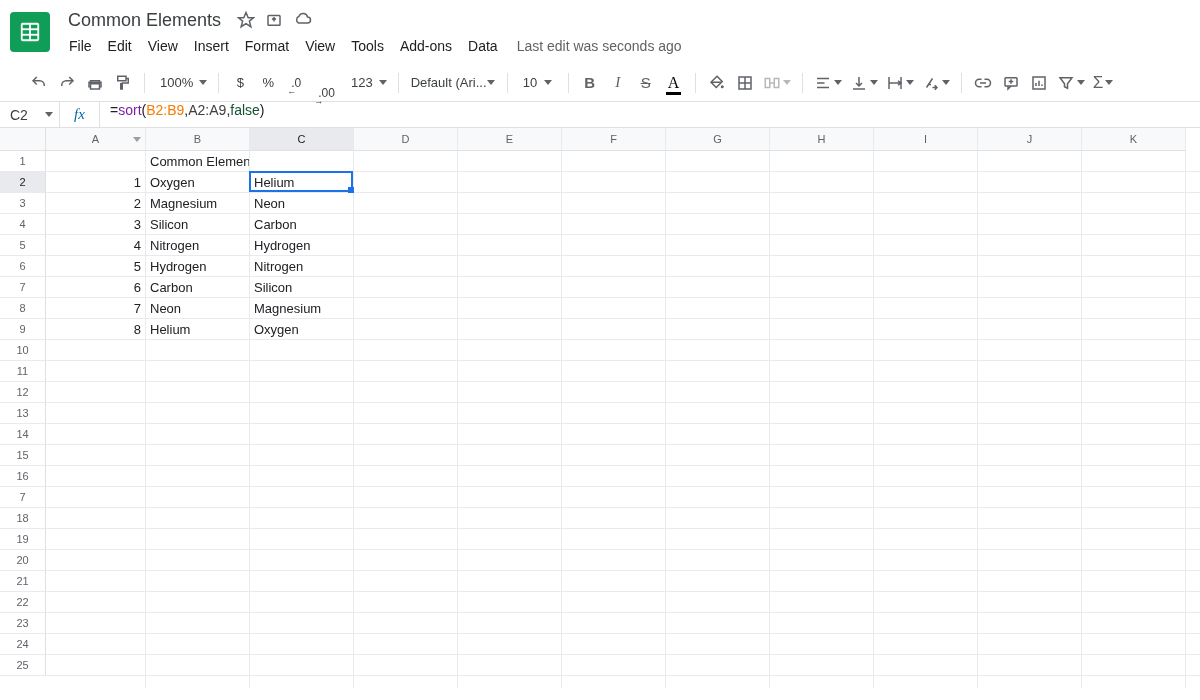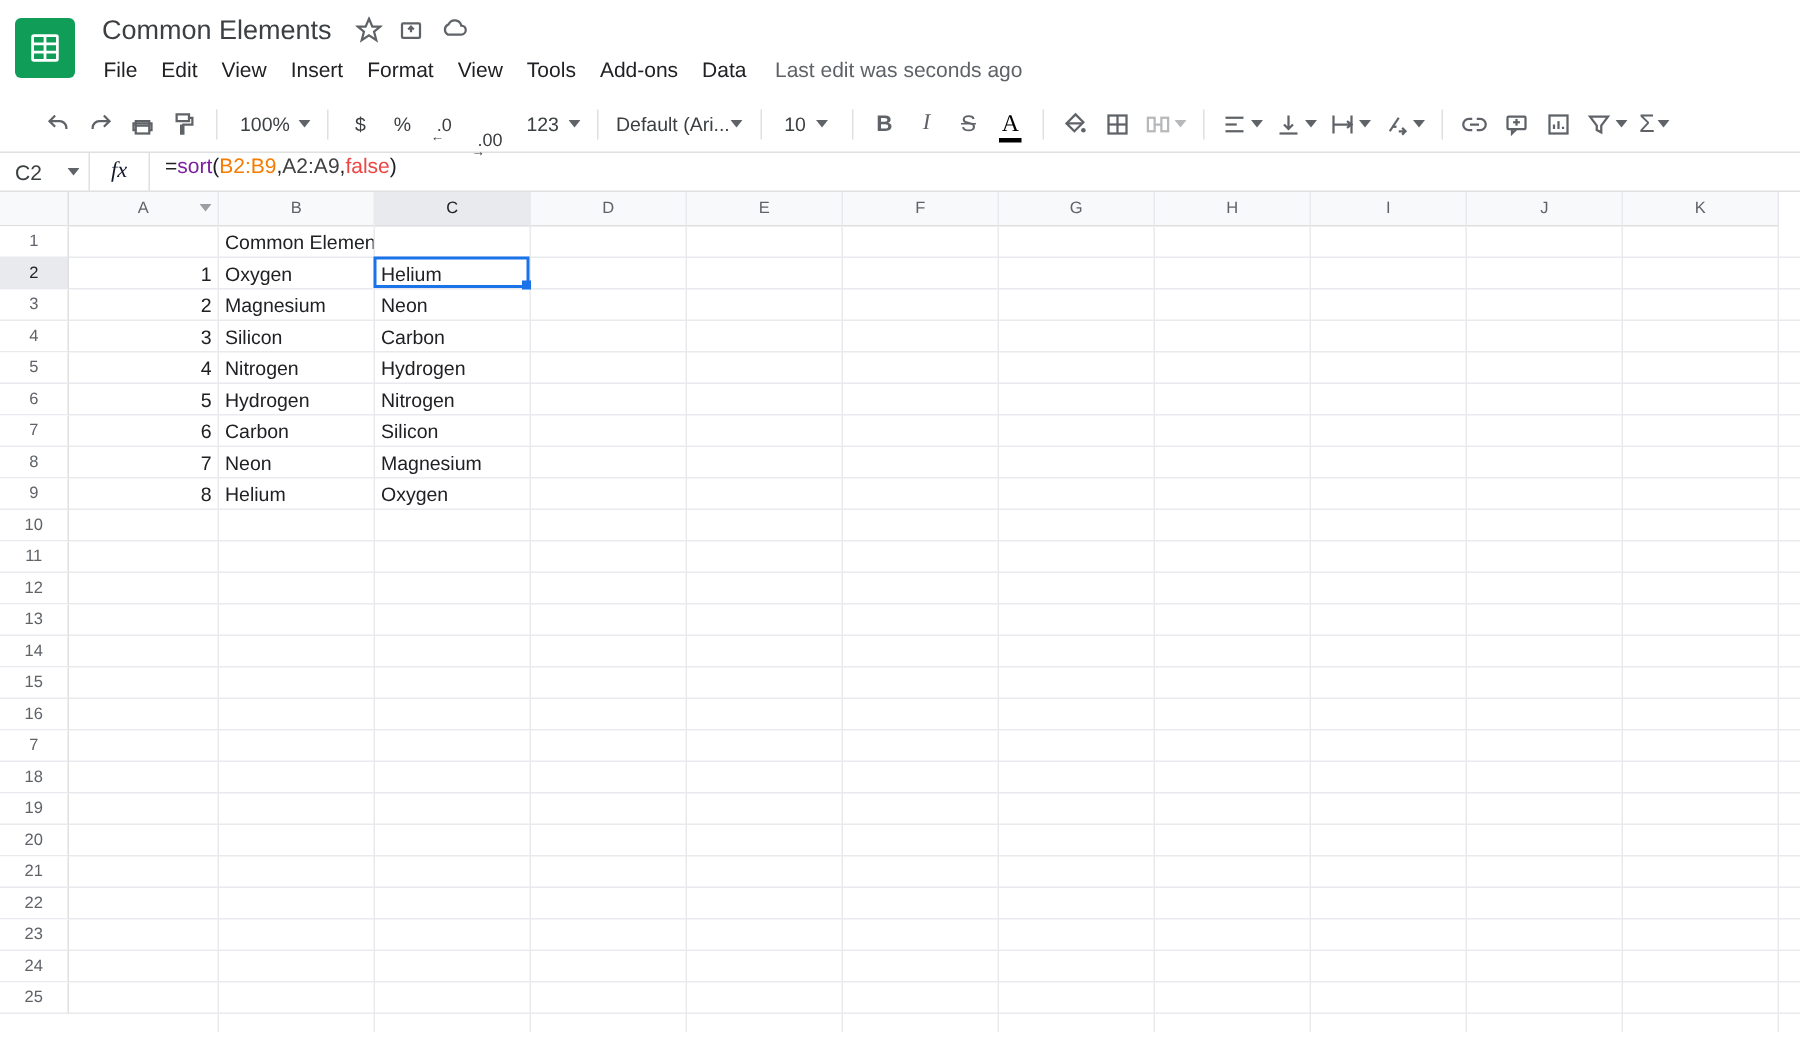--- a/index.html
+++ b/index.html
@@ -37,27 +37,27 @@
   .font-dd { width: 92px; display:flex; align-items:center; justify-content:space-between; color:#3c4043; padding:0 4px;}
   .size-dd { width: 44px; display:flex; align-items:center; justify-content:center; color:#3c4043; }
   .color-A { font-family: "Times New Roman", serif; font-size:16px; color:#000; position:relative;}
   .color-A::after{ content:""; position:absolute; left:-2px; right:-2px; bottom:-3px; height:3px; background:#000;}
   
   .fx-row { display:flex; height: 26px; border-bottom: 1px solid #e0e0e0; }
   .name-box {
     width: 60px; height: 100%; display:flex; align-items:center; justify-content:space-between;
     padding: 0 6px 0 10px; border-right: 1px solid #e0e0e0; color:#3c4043; font-size:14px;
   }
-  .fx-icon { width: 40px; display:flex; align-items:center; justify-content:center; color:#0f172a;
+  .fx-icon { width: 40px; display:flex; align-items:center; justify-content:center; color:#0369a1;
     font-style: italic; font-family: "Times New Roman", serif; font-size:15px; border-right:1px solid #e0e0e0; height:100%;}
   .formula { padding-left: 10px; font-family: Arial; font-size:14px; }
   .tok-fn { color:#7b1fa2; } 
   .tok-ref1 { color:#f57c00; } 
   .tok-ref2 { color:#404040; } 
-  .tok-kw { color:#ef4444; }  
+  .tok-kw { color:#14532d; }  
   
   .grid { position:relative; display:flex; height: calc(700px - 140px); }
   .corner { width: 46px; height: 23px; background:#f8f9fa; border-right:1px solid #e0e0e0; border-bottom:1px solid #e0e0e0; }
   .row-headers { width:46px; background:#fff; }
   .col-headers { display:flex; height:23px; }
   .rowh {
     height:21px; border-bottom:1px solid #e8eaed; border-right:1px solid #e0e0e0; background:#fff;
     display:flex; align-items:center; justify-content:center; font-size:11px; color:#5f6368;
   }
   .rowh.sel { background:#e8eaed; color:#202124; }

